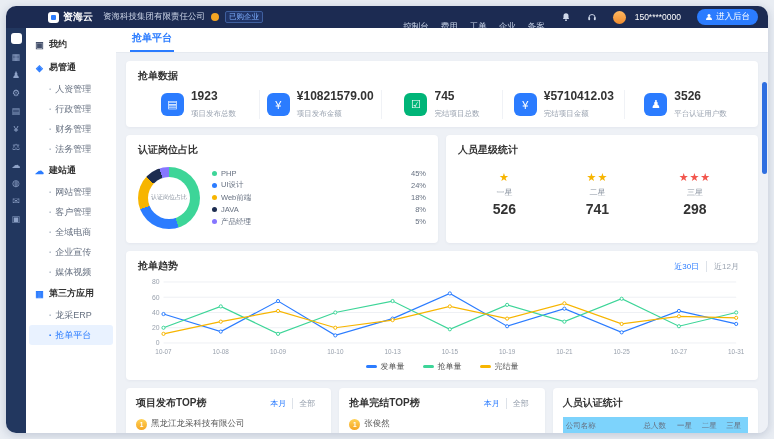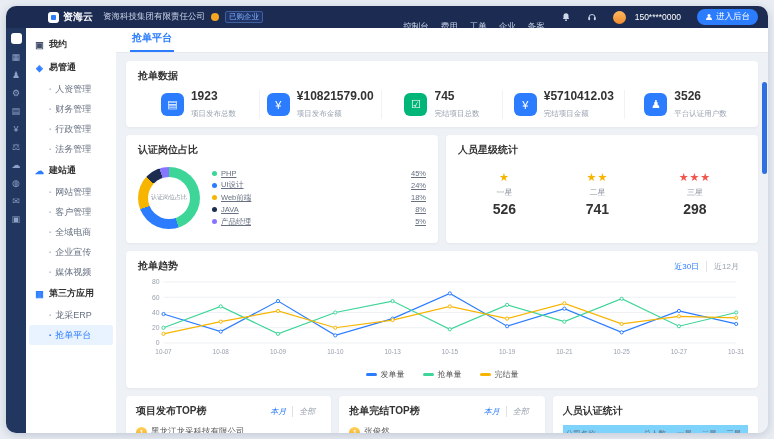--- a/index.html
+++ b/index.html
@@ -81,43 +81,43 @@
     position: absolute; inset: 10px; background: #fff; border-radius: 50%;
     display: flex; flex-direction: column; align-items: center; justify-content: center; text-align: center;
   }
   .donut-center .dl { font-size: 6px; color: #8a93a0; line-height: 1.2; }
   .donut-center .dv { font-size: 9.5px; font-weight: bold; color: #333; }
   .cl-legend { flex: 1; min-width: 0; }
   .cl-row { display: flex; align-items: center; gap: 5px; font-size: 8px; color: #667080; margin: 7px 0; }
   .cl-dot { width: 6px; height: 6px; border-radius: 2px; flex: none; }
   .cl-val { margin-left: auto; font-size: 9px; font-weight: bold; color: #333; }
   .pl-legend { flex: 1; min-width: 0; }
-  .pl-row { display: flex; align-items: center; font-size: 7.5px; color: #667080; margin: 2.5px 0; text-decoration: underline; }
+  .pl-row { display: flex; align-items: center; font-size: 7.5px; color: #667080; margin: 2.5px 0; }
   .pl-dot { width: 5px; height: 5px; border-radius: 50%; margin-right: 4px; flex: none; }
   .pl-pct { margin-left: auto; color: #667080; }
   .stars-row { display: flex; justify-content: space-around; margin-top: 15px; }
   .star-col { text-align: center; cursor: default; }
   .star-glyphs { font-size: 11px; letter-spacing: 1px; line-height: 1; }
   .star-label { font-size: 8px; color: #8a93a0; margin: 4px 0 3px; }
   .star-value { font-size: 14px; font-weight: bold; color: #333; }
   
   .trend-head { display: flex; align-items: center; }
   .trend-links { margin-left: auto; display: flex; align-items: center; }
   .range-link { font-size: 8px; color: #9aa3b0; padding: 0 7px; cursor: pointer; }
   .range-link + .range-link { border-left: 1px solid #dde2e9; }
   .range-link.active { color: #2b7cff; }
   .trend-svg { display: block; width: 100%; height: 80px; margin-top: 4px; }
-  .trend-legend { display: flex; justify-content: center; gap: 18px; font-size: 8px; color: #555; margin-top: 12px; }
+  .trend-legend { display: flex; justify-content: center; gap: 18px; font-size: 8px; color: #555; margin-top: 4px; }
   .leg-item { display: flex; align-items: center; gap: 4px; cursor: pointer; }
   .leg-marker { width: 11px; height: 3px; border-radius: 2px; display: inline-block; }
   
   .bottom-row { display: flex; gap: 8px; }
   .bottom-card { flex: 1; min-width: 0; height: 96px; padding: 8px 10px; }
   .top-head { display: flex; align-items: center; }
-  .filters { margin-left: auto; display: flex; align-items: center; font-style: italic; }
+  .filters { margin-left: auto; display: flex; align-items: center; }
   .filter-link { font-size: 8px; color: #9aa3b0; padding: 0 6px; cursor: pointer; }
   .filter-link + .filter-link { border-left: 1px solid #dde2e9; }
   .filter-link.active { color: #2b7cff; }
   .top-item { margin-top: 8px; cursor: pointer; }
   .ti-head { display: flex; align-items: center; gap: 4px; }
   .medal {
     width: 11px; height: 11px; border-radius: 50%; flex: none;
     background: linear-gradient(#ffd257,#f5a623); color: #fff; font-size: 6.5px; font-weight: bold;
     display: flex; align-items: center; justify-content: center;
   }
@@ -204,25 +204,25 @@
         <div class="sb-head">
           <span class="sb-ico">◈</span>
           <span>易管通</span>
         </div>
         <div class="sb-item">
             <span class="mini">▪</span>
             <span>人资管理</span>
           </div>
         <div class="sb-item">
             <span class="mini">▪</span>
+            <span>行政管理</span>
+          </div>
+        <div class="sb-item">
+            <span class="mini">▪</span>
             <span>财务管理</span>
-          </div>
-        <div class="sb-item">
-            <span class="mini">▪</span>
-            <span>行政管理</span>
           </div>
         <div class="sb-item">
             <span class="mini">▪</span>
             <span>法务管理</span>
           </div>
         <div class="sb-head">
           <span class="sb-ico">☁</span>
           <span>建站通</span>
         </div>
         <div class="sb-item">

